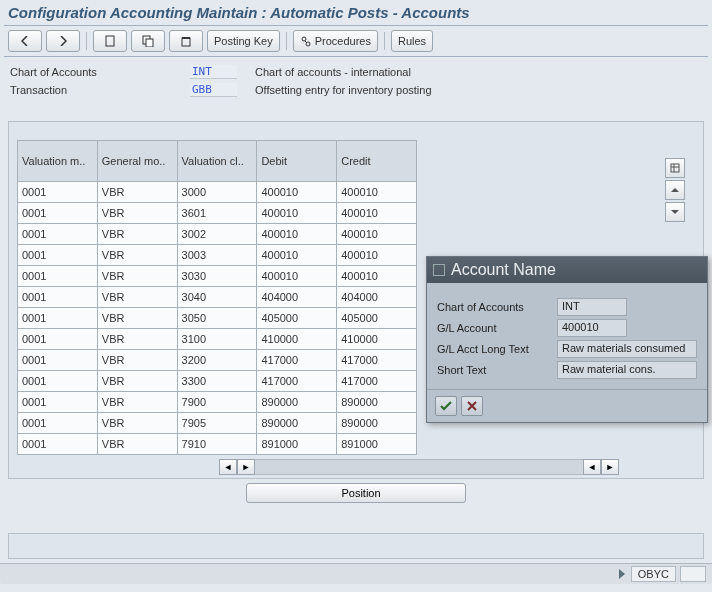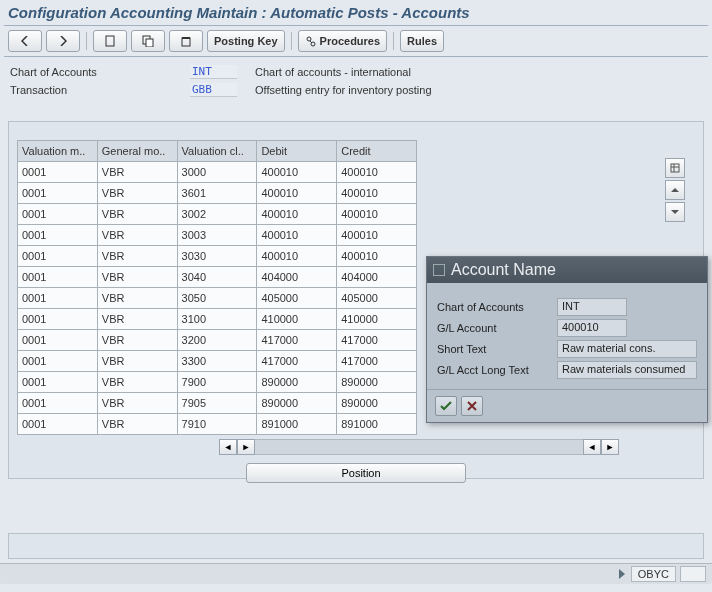--- a/index.html
+++ b/index.html
@@ -1,32 +1,32 @@
 <!DOCTYPE html>
 <html><head>
 <meta charset="utf-8">
 <style>
   html,body{margin:0;padding:0;font-family:Arial,Helvetica,sans-serif;font-size:11px;background:#e4e9ef;}
   .wrap{width:712px;height:592px;background:#e4e9ef;position:relative;overflow:hidden;border-radius:12px;}
   .title{font-size:15px;font-weight:bold;font-style:italic;color:#3a5a7a;padding:4px 8px;}
   .hr{height:1px;background:#a0b0c0;margin:0 4px;}
   .toolbar{display:flex;align-items:center;gap:4px;padding:4px 8px;}
-  .tbtn{display:inline-flex;align-items:center;justify-content:center;height:20px;min-width:20px;padding:0 6px;border:1px solid #9aa5b0;border-radius:3px;background:linear-gradient(#fdfdfd,#e0e4e8);cursor:pointer;font-size:11px;color:#333;font-weight:bold;}
+  .tbtn{display:inline-flex;align-items:center;justify-content:center;height:20px;min-width:20px;padding:0 6px;border:1px solid #9aa5b0;border-radius:3px;background:linear-gradient(#fdfdfd,#e0e4e8);cursor:pointer;font-size:11px;color:#333;}
   .tbtn svg{display:block;}
   .sep{width:1px;height:18px;background:#b0b8c0;margin:0 2px;}
   .header-info{padding:6px 10px;}
   .hrow{display:flex;align-items:center;height:18px;}
   .hlabel{width:180px;color:#333;}
   .hval{width:45px;color:#3859d2;font-family:monospace;background:#e8edf3;border-bottom:1px solid #c0c8d0;text-align:left;padding-left:2px;}
   .hdesc{padding-left:18px;color:#333;}
   .section-box{margin:4px 8px;border:1px solid #b8c0c8;background:#dfe5ec;position:relative;}
   .tab-label{position:absolute;top:-12px;left:4px;background:#dfe5ec;border:1px solid #b8c0c8;border-bottom:none;padding:2px 10px;font-size:11px;color:#333;border-radius:3px 3px 0 0;}
   .tblwrap{margin:18px 8px 4px 8px;position:relative;}
   table{border-collapse:collapse;width:400px;font-size:11px;}
-  th{background:#d6dce3;border:1px solid #a8b0b8;padding:2px 4px;text-align:left;font-weight:normal;color:#333;height:16px;}
+  th{background:#d6dce3;border:1px solid #a8b0b8;padding:12px 4px;text-align:left;font-weight:normal;color:#333;height:16px;}
   td{border:1px solid #a8b0b8;padding:2px 4px;background:#fafbfc;color:#333;height:16px;}
   .sidebtns{position:absolute;right:10px;top:18px;display:flex;flex-direction:column;gap:2px;}
   .sqbtn{width:18px;height:18px;border:1px solid #9aa5b0;background:linear-gradient(#fdfdfd,#e0e4e8);display:flex;align-items:center;justify-content:center;cursor:pointer;}
   .hscroll{display:flex;align-items:center;margin:2px 8px 8px 8px;}
   .arrow-box{width:16px;height:14px;border:1px solid #9aa5b0;background:linear-gradient(#fdfdfd,#e0e4e8);display:flex;align-items:center;justify-content:center;font-size:9px;cursor:pointer;}
   .scroll-track{flex:1;height:14px;background:#cfd6de;border-top:1px solid #b0b8c0;border-bottom:1px solid #b0b8c0;}
   .pos-btn{display:block;margin:4px auto 12px auto;width:220px;height:20px;border:1px solid #9aa5b0;border-radius:3px;background:linear-gradient(#fdfdfd,#e0e4e8);cursor:pointer;font-size:11px;padding-left:16px;}
   .popup{position:absolute;left:426px;top:256px;width:280px;background:#b8c2cc;border:1px solid #6a7480;box-shadow:2px 2px 6px rgba(0,0,0,0.3);}
   .popup-title{background:linear-gradient(#5a646e,#4a545e);color:#e8ecef;font-size:16px;padding:4px 6px;display:flex;align-items:center;}
   .popup-title::before{content:"";display:inline-block;width:10px;height:10px;border:1px solid #9aa;margin-right:6px;}
@@ -252,26 +252,26 @@
   <div class="popup-body">
     <div class="prow">
       <div class="plabel">Chart of Accounts</div>
       <div class="pval short ro">INT</div>
     </div>
     <div class="prow">
       <div class="plabel">G/L Account</div>
       <div class="pval short ro">400010</div>
     </div>
     <div class="prow">
+      <div class="plabel">G/L Acct Long Text</div>
+      <div class="pval ro">Raw materials consumed</div>
+    </div>
+    <div class="prow">
       <div class="plabel">Short Text</div>
       <div class="pval ro">Raw material cons.</div>
-    </div>
-    <div class="prow">
-      <div class="plabel">G/L Acct Long Text</div>
-      <div class="pval ro">Raw materials consumed</div>
     </div>
   </div>
   <div class="popup-actions">
     <div class="pabtn">
           <svg width="12" height="10">
             <path d="M1 5 L4 8 L11 1" fill="none" stroke="#2a6a2a" stroke-width="2"></path>
           </svg>
         </div>
     <div class="pabtn">
           <svg width="10" height="10">

